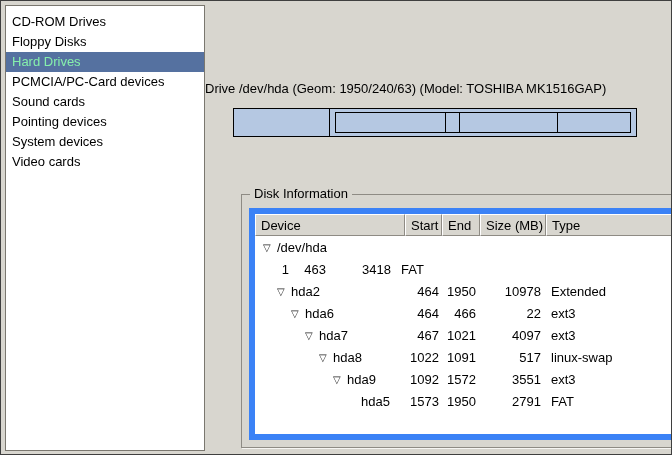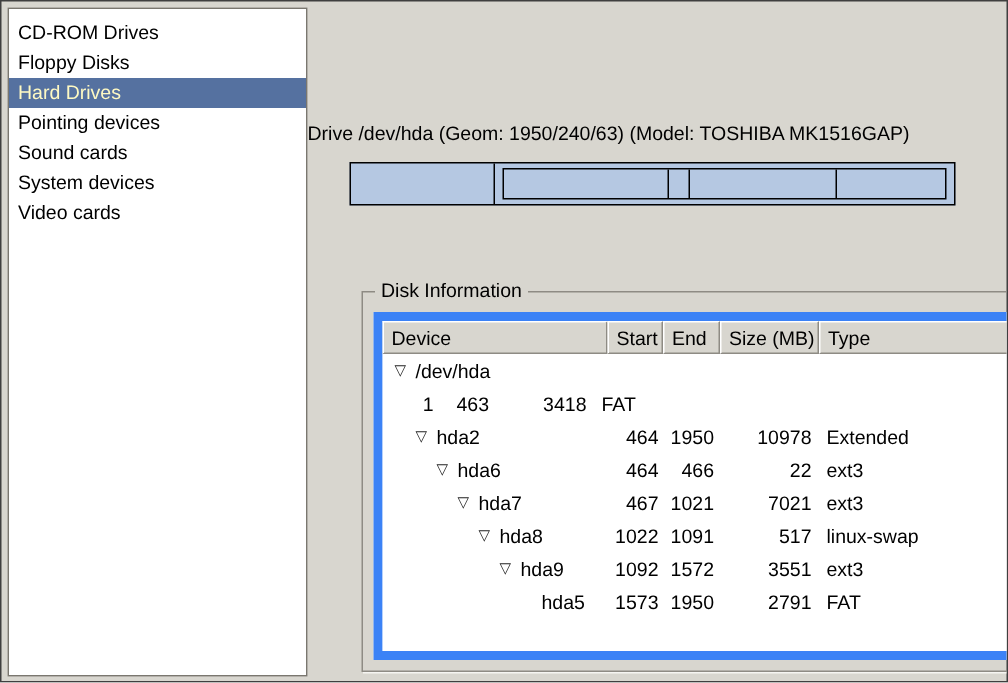--- a/index.html
+++ b/index.html
@@ -11,21 +11,21 @@
     background:#d8d6cf; border:1px solid #3f3f3f;
     overflow:hidden; font-size:13px; color:#000; cursor:default;
   }
 
   
   .device-list {
     position:absolute; left:4px; top:4px; width:200px; height:446px;
     background:#ffffff; border:1px solid #7a776f; padding-top:6px;
   }
   .list-item { height:20px; line-height:20px; padding-left:6px; white-space:nowrap; }
-  .list-item.selected { background:#5571a0; color:#fef9c3; }
+  .list-item.selected { background:#5571a0; color:#86efac; }
 
   
   .drive-label { position:absolute; left:204px; right:4px; top:80px; text-align:left; }
 
   
   .partition-bar {
     position:absolute; left:232px; top:107px; width:404px; height:29px;
     border:1px solid #000; background:#b5c8e2;
   }
   .bar-vline { position:absolute; top:0; bottom:0; width:1px; background:#000; }
@@ -64,22 +64,23 @@
 </style>
 </head>
 <body>
 
 <div class="screen">
 
   <div class="device-list" id="deviceList">
       <div class="list-item">CD-ROM Drives</div>
       <div class="list-item">Floppy Disks</div>
       <div class="list-item selected">Hard Drives</div>
+      <div class="list-item">PCMCIA/PC-Card devices</div>
+      <div class="list-item">Sound cards</div>
       <div class="list-item">Pointing devices</div>
-      <div class="list-item">Sound cards</div>
       <div class="list-item">System devices</div>
       <div class="list-item">Video cards</div>
     </div>
 
   <div class="drive-label">Drive /dev/hda (Geom: 1950/240/63) (Model: TOSHIBA MK1516GAP)</div>
 
   <div class="partition-bar" id="partitionBar" style="background: rgb(181, 200, 226); border-color: rgb(0, 0, 0);">
       <div class="bar-vline" style="left: 23.7%; background: rgb(0, 0, 0);"></div>
       <div class="bar-extended" style="left: 25.2%; width: 73.6%; border-color: rgb(0, 0, 0);">
         <div class="bar-vline" style="left: 37%; background: rgb(0, 0, 0);"></div>
@@ -139,21 +140,21 @@
             <div class="td type">ext3</div>
           </div>
           <div class="tr">
             <div class="td device">
               <span class="indent" style="width: 50px;"></span>
               <span class="expander">▽</span>
               <span>hda7</span>
             </div>
             <div class="td start">467</div>
             <div class="td end">1021</div>
-            <div class="td size">7021</div>
+            <div class="td size">4097</div>
             <div class="td type">ext3</div>
           </div>
           <div class="tr">
             <div class="td device">
               <span class="indent" style="width: 64px;"></span>
               <span class="expander">▽</span>
               <span>hda8</span>
             </div>
             <div class="td start">1022</div>
             <div class="td end">1091</div>

